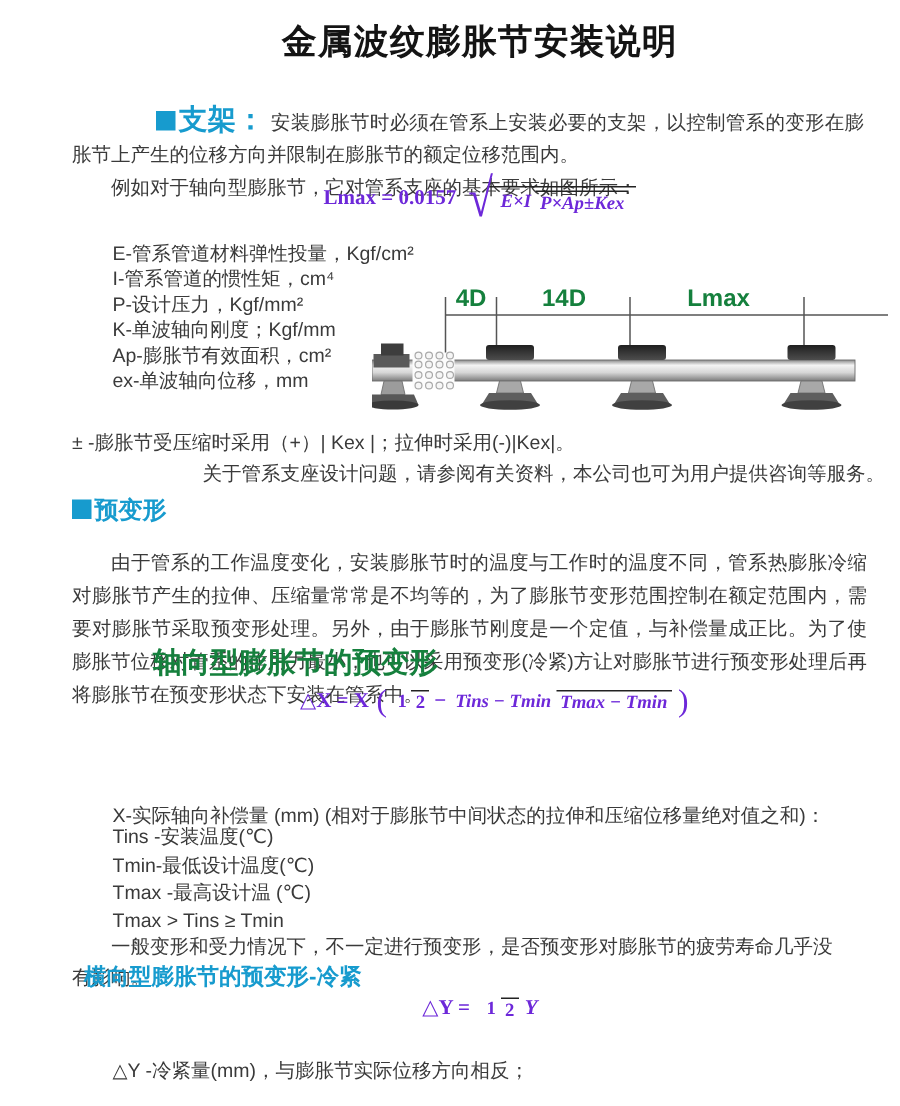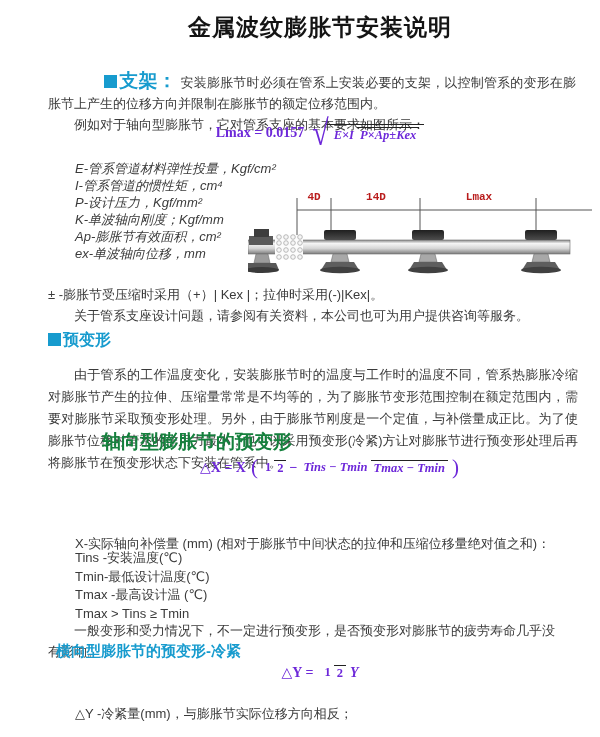--- a/index.html
+++ b/index.html
@@ -29,29 +29,29 @@
   .big-paren{font-size:21px;font-weight:normal;margin:0 1px;}
   #formula1{top:122px;left:0;width:600px;}
   #formula2{top:455px;left:0;width:620px;}
   #formula2 .frac{margin:0 3px;}
   #formula3{top:664px;left:0;width:600px;}
   #formula3 .frac{margin:0 4px;}
 
   
   #defs{top:160px;left:28px;width:300px;line-height:17px;}
   #defs .lead{margin-bottom:8px;}
-  #defs .item{padding-left:27px;font-style:italic;}
+  #defs .item{padding-left:27px;}
   #pm-note{top:284px;left:28px;right:10px;}
-  #closing-note{top:305px;left:28px;right:10px;text-indent:26px;}
+  #closing-note{top:305px;left:28px;right:10px;text-indent:26px;text-align:right;}
 
   
   #diagram{top:190px;left:248px;width:352px;height:95px;}
   #diagram svg{position:absolute;top:0;left:0;}
   .dim-label{position:absolute;top:1px;transform:translateX(-50%);
-    font-family:Liberation Mono, monospace;font-weight:bold;font-size:11px;color:#b91c1c;}
+    font-family:Liberation Sans, sans-serif;font-weight:bold;font-size:16px;color:#15803d;}
   #dimlab-0{left:66px;}
   #dimlab-1{left:128px;}
   #dimlab-2{left:231px;}
 
   
   #sec2-head{top:330px;left:28px;font-size:16px;}
   #sec2-para{top:351px;left:28px;right:22px;text-indent:26px;text-align:justify;line-height:22px;}
   #axial-head{top:429px;left:58px;font-size:19px;color:#15803d;font-weight:bold;margin-left:24px;}
   #axial-explain{top:489px;left:28px;right:22px;text-indent:26px;text-align:justify;line-height:22px;}
   #axial-xdef{top:533px;left:55px;}

